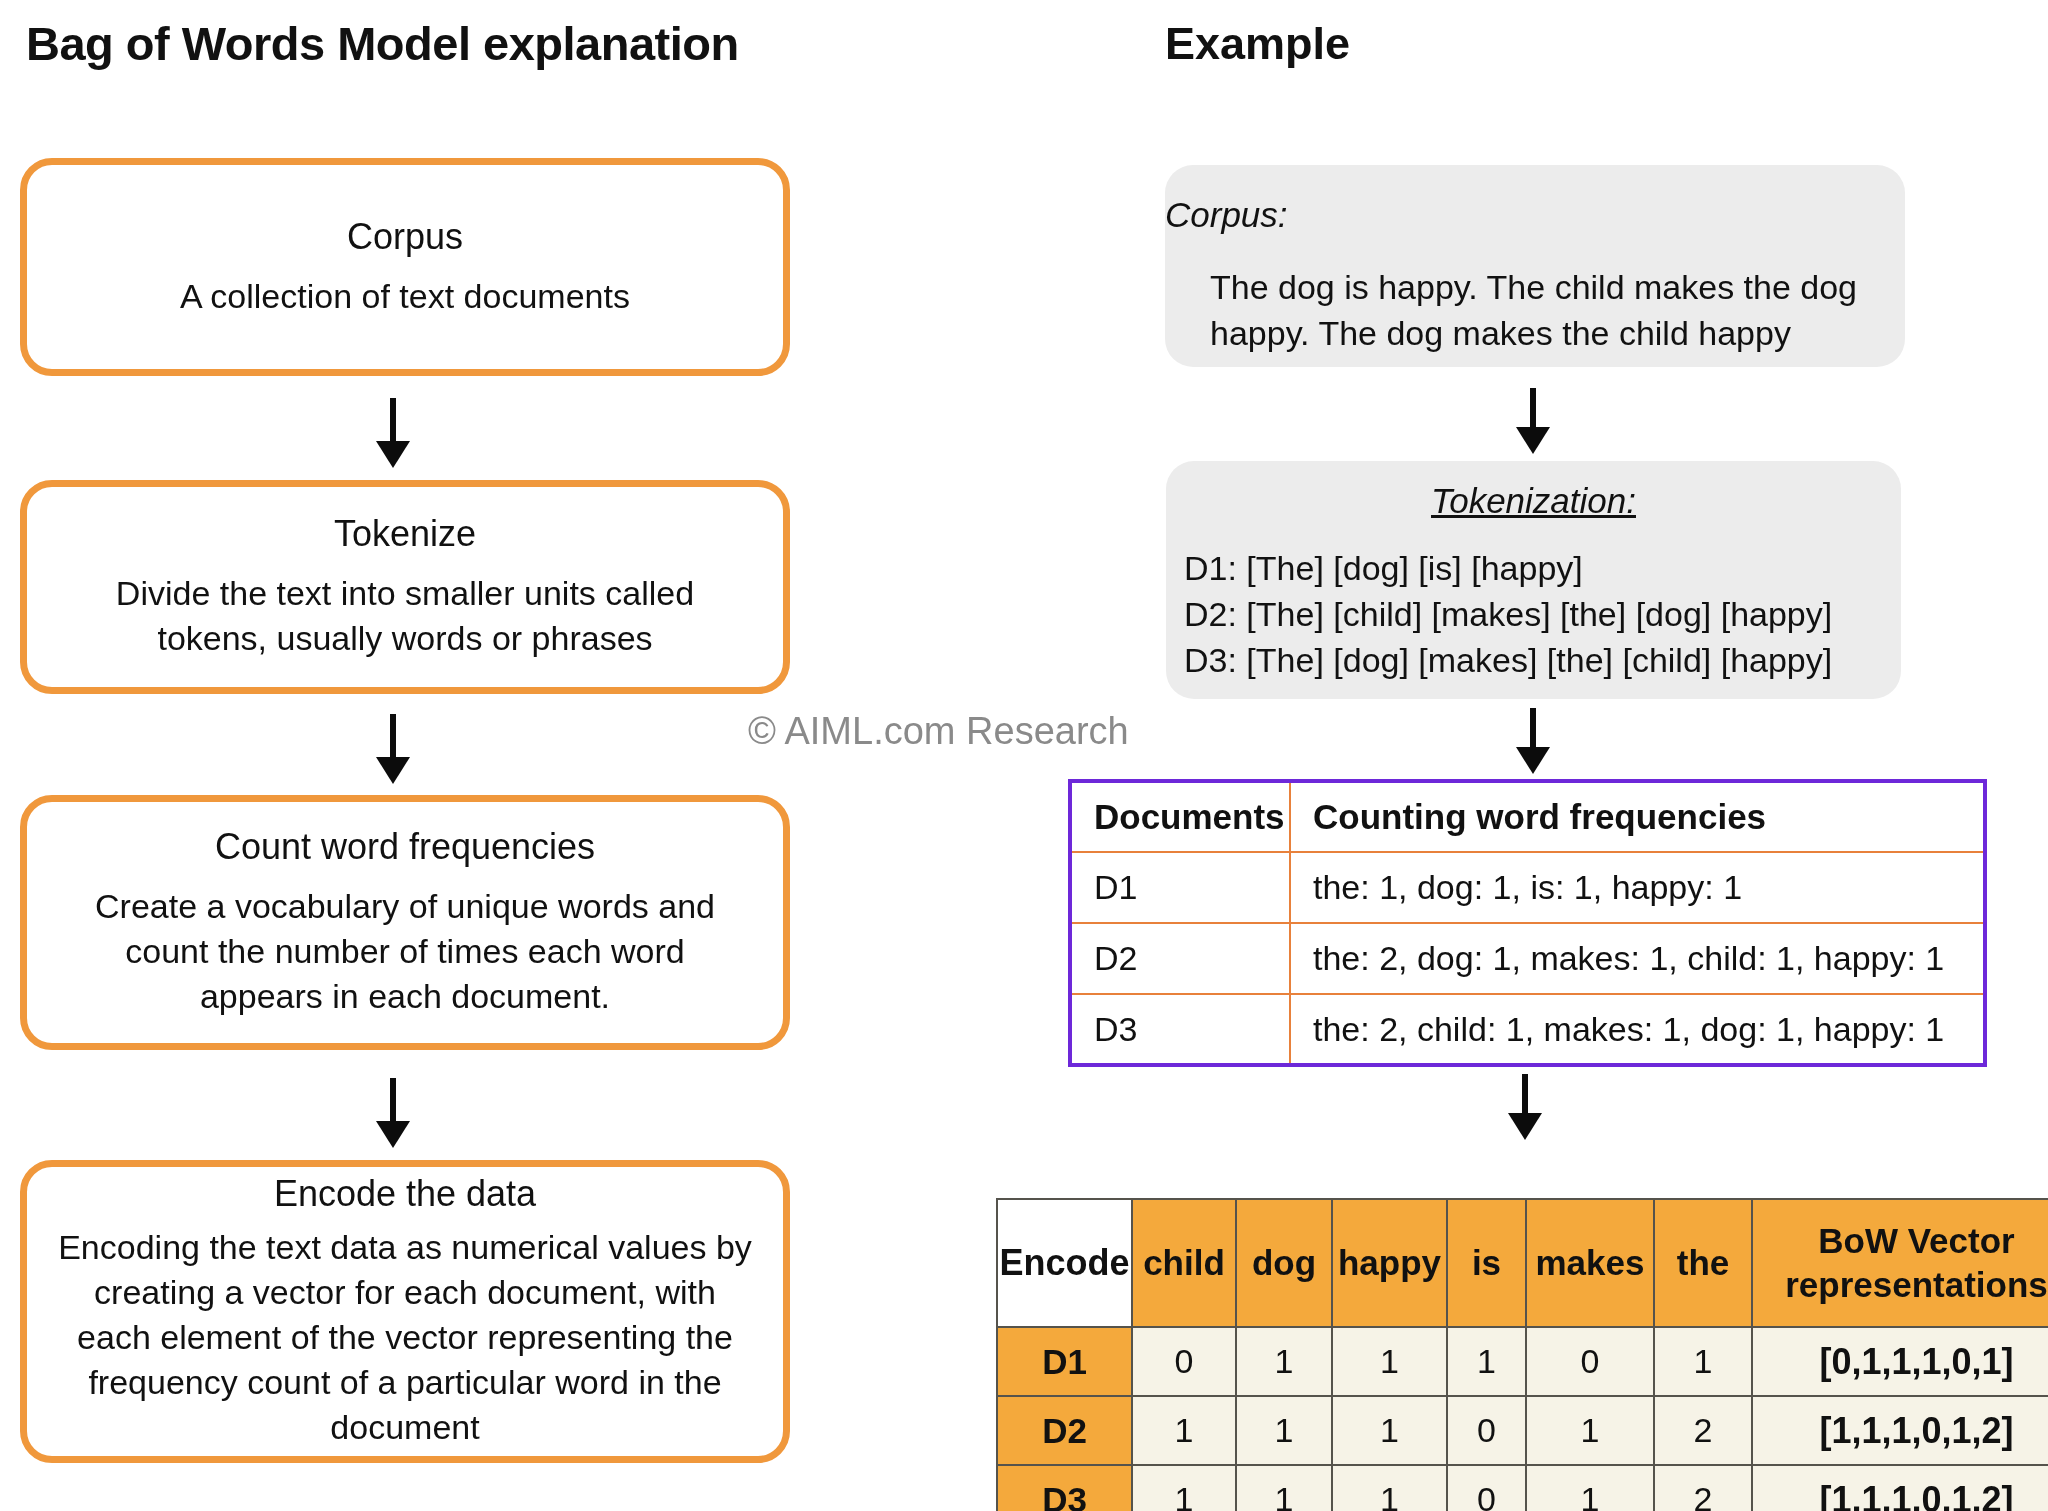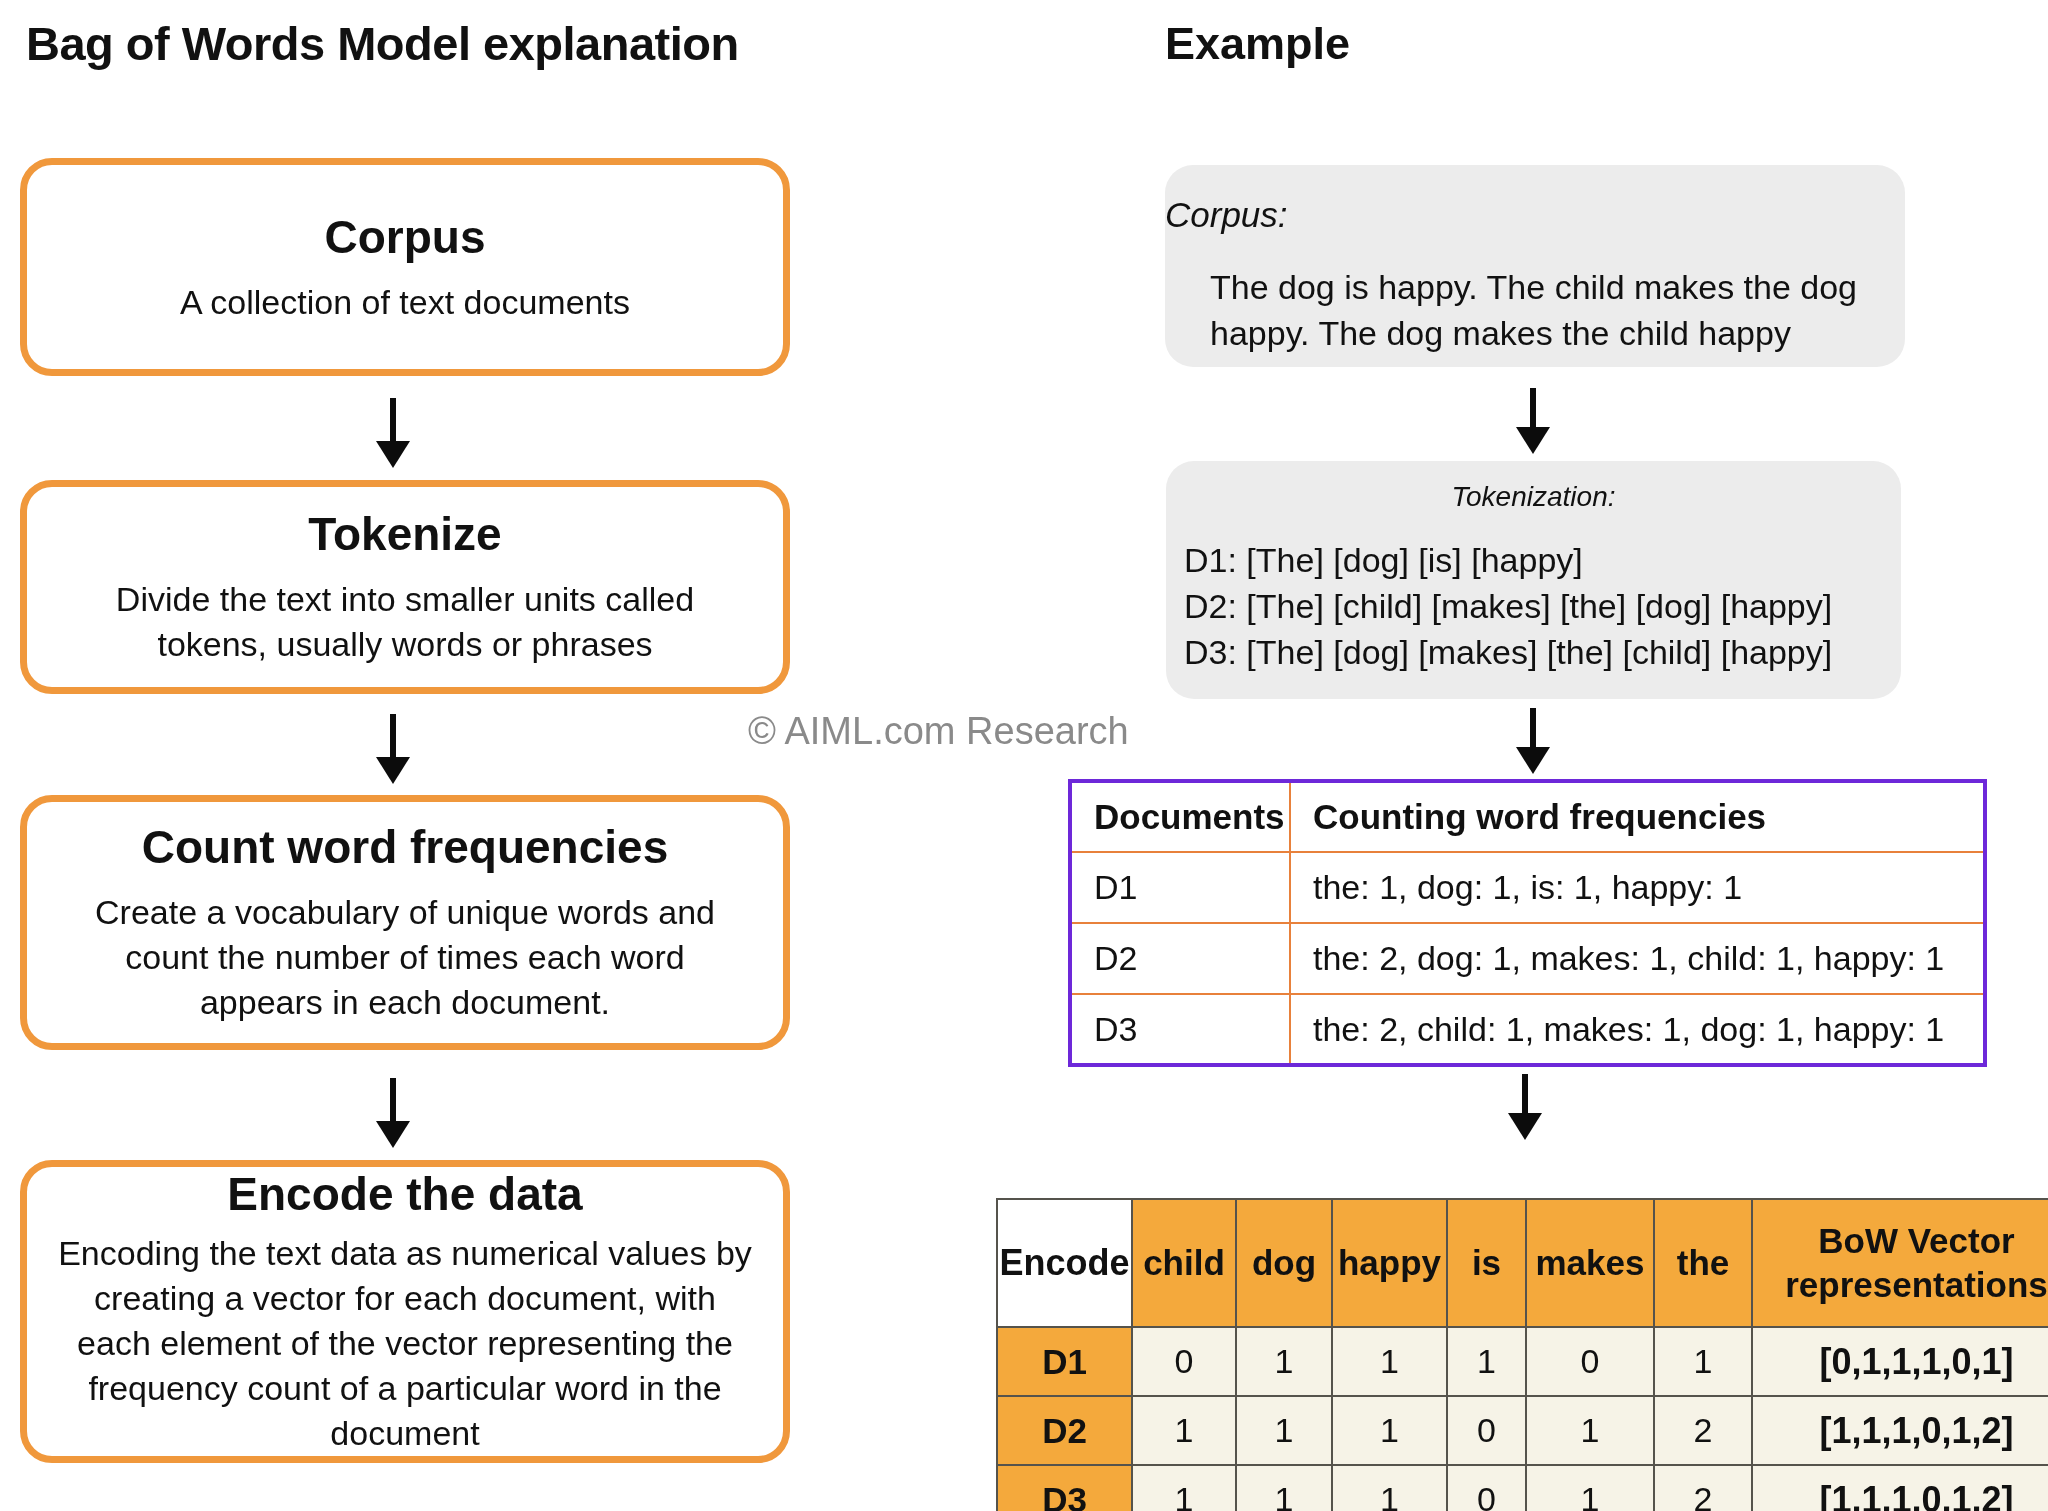--- a/index.html
+++ b/index.html
@@ -15,21 +15,21 @@
   .main-title {
     position:absolute; left:26px; top:16px; width:800px;
     font-size:47px; font-weight:bold; letter-spacing:-0.5px;
   }
   .flow-box {
     position:absolute; left:20px; width:770px;
     background:#ffffff; border:7px solid #F0983C; border-radius:32px;
     display:flex; flex-direction:column; justify-content:center; align-items:center;
     text-align:center;
   }
-  .flow-box .box-title { font-size:46px; font-weight:bold; margin-bottom:16px; }
+  .flow-box .box-title { font-size:36px; font-weight:normal; margin-bottom:16px; }
   .flow-box .box-desc  { font-size:34px; line-height:1.32; }
   #box-corpus   { top:158px; height:218px; }
   #box-tokenize { top:480px; height:214px; }
   #box-count    { top:795px; height:255px; }
   #box-encode   { top:1160px; height:303px; }
   #box-corpus  .box-desc { width:690px; }
   #box-tokenize .box-desc { width:690px; }
   #box-count   .box-desc { width:660px; }
   #box-encode  .box-desc { width:702px; }
   #box-encode  .box-title { margin-bottom:10px; }
@@ -60,21 +60,21 @@
     position:absolute; left:1165px; top:18px; width:740px;
     text-align:left; font-size:45px; font-weight:bold;
   }
   .gray-box {
     position:absolute; background:#ECECEC; border-radius:28px;
   }
   #gbox-corpus { left:1165px; top:165px; width:740px; height:202px; padding-top:30px; }
   #gbox-corpus .gray-label { font-size:35px; font-style:italic; margin-bottom:30px; }
   #gbox-corpus .gray-text  { font-size:34px; line-height:1.35; width:650px; margin:0 auto; }
   #gbox-token { left:1166px; top:461px; width:735px; height:238px; padding-top:20px; }
-  #gbox-token .gray-label { font-size:28px; font-style:italic; text-align:center; margin-bottom:24px; }
+  #gbox-token .gray-label { font-size:35px; font-style:italic; text-align:center; margin-bottom:24px;text-decoration:underline; }
   #gbox-token .token-line { font-size:34px; line-height:46px; padding-left:18px; text-align:left; }
 
   
   .freq-table-wrap { position:absolute; left:1068px; top:779px; }
   table { border-collapse:collapse; table-layout:fixed; background:#ffffff; }
   .freq-table { width:915px; border:4px solid #6d28d9; }
   .freq-table th, .freq-table td {
     border:2.5px solid #E8813B; vertical-align:middle;
     text-align:left; padding-left:22px; overflow:hidden; white-space:nowrap;
   }

